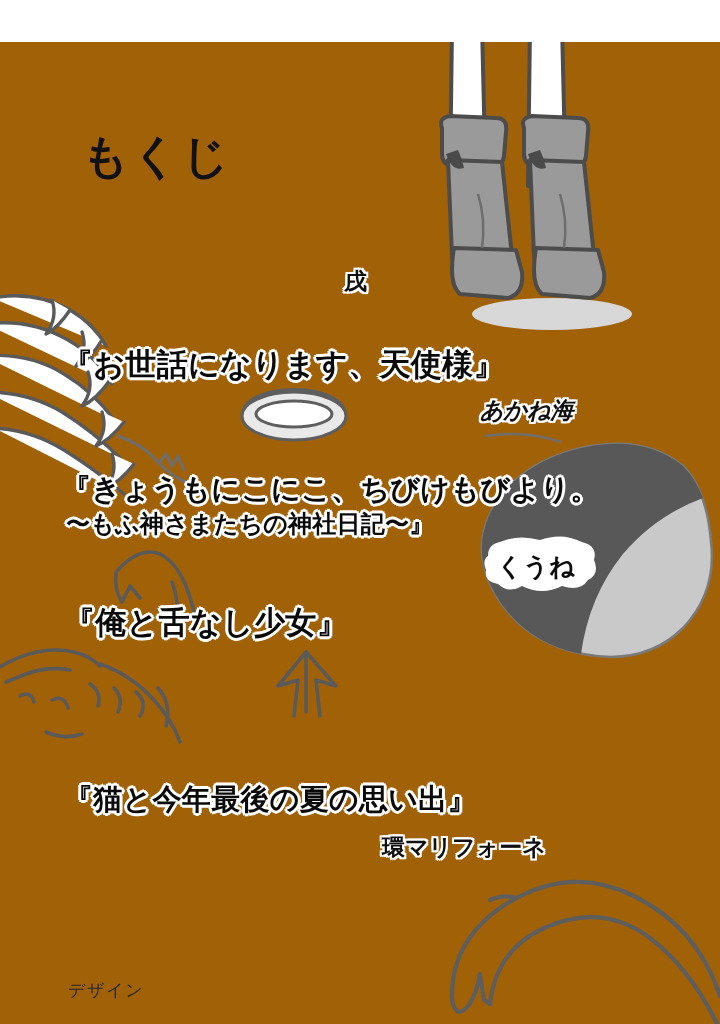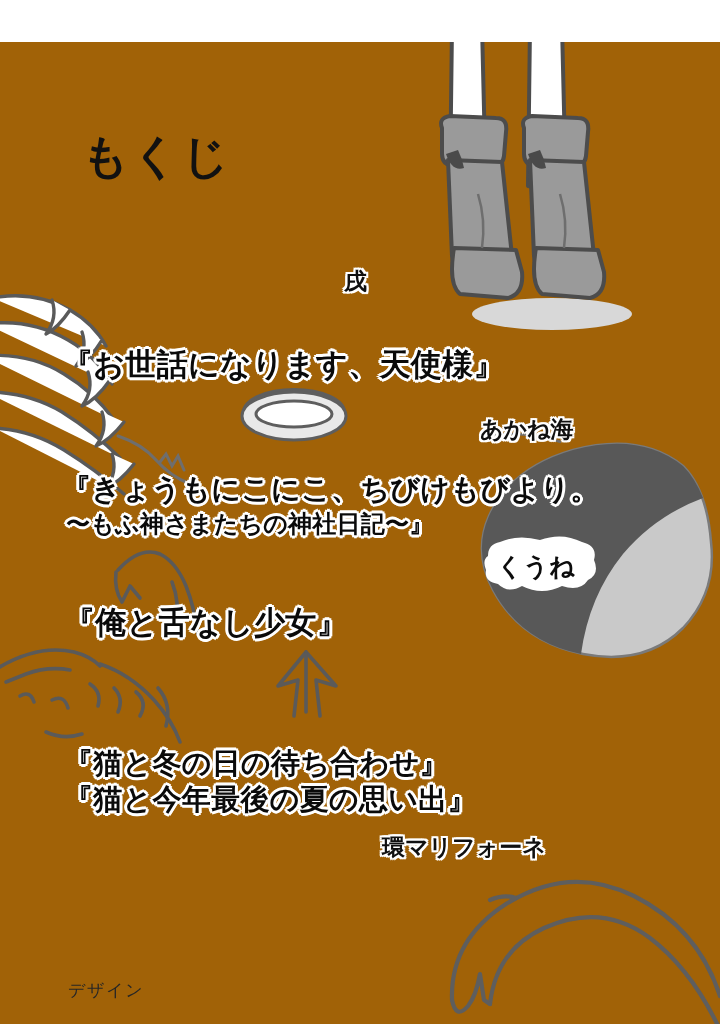--- a/index.html
+++ b/index.html
@@ -161,35 +161,34 @@
         <path d="M70 46 Q84 40 96 44"></path>
       </g>
     </svg>
   </div>
 
   <div class="txt mokuji" style="left:82px;top:84px;">もくじ</div>
 
   <div class="txt author" style="left:344px;top:224px;">戌</div>
 
   <div class="txt heading t-big" style="left:62px;top:302px;">『お世話になります、天使様』</div>
-  <div class="txt author" style="left:480px;top:372px;">あかね海</div>
+  <div class="txt author" style="left:480px;top:353px;font-style:italic;">あかね海</div>
 
   <div class="txt heading t-mid" style="left:62px;top:428px;">『きょうもにこにこ、ちびけもびより。</div>
   <div class="txt heading t-sub" style="left:66px;top:466px;">〜もふ神さまたちの神社日記〜』</div>
 
   <div class="art" style="left:482px;top:494px;">
     <svg width="120" height="62" viewBox="0 0 120 62">
       <path d="M18 6 Q6 8 6 20 Q0 24 4 34 Q2 46 16 48 Q26 58 40 50 Q60 60 80 50 Q98 56 106 44 Q118 38 112 24 Q116 10 100 6 Q80 -4 58 4 Q36 -2 18 6 Z" fill="#ffffff"></path>
     </svg>
   </div>
   <div class="txt bubble-text" style="left:497px;top:508px;">くうね</div>
 
   <div class="txt heading t-big" style="left:64px;top:560px;">『俺と舌なし少女』</div>
 
-  <div class="txt heading t-mid" style="left:64px;top:702px;">『猫と冬の日の待ち合わせ』</div>
   <div class="txt heading t-mid" style="left:64px;top:738px;">『猫と今年最後の夏の思い出』</div>
   <div class="txt author" style="left:382px;top:790px;">環マリフォーネ</div>
 
   <div class="txt credits" style="left:68px;top:874px;">
     <span class="cline">デザイン</span>
     <span class="cline">表紙　あかね海　もくじ　くうね</span>
     
   </div>
 
 </div>

